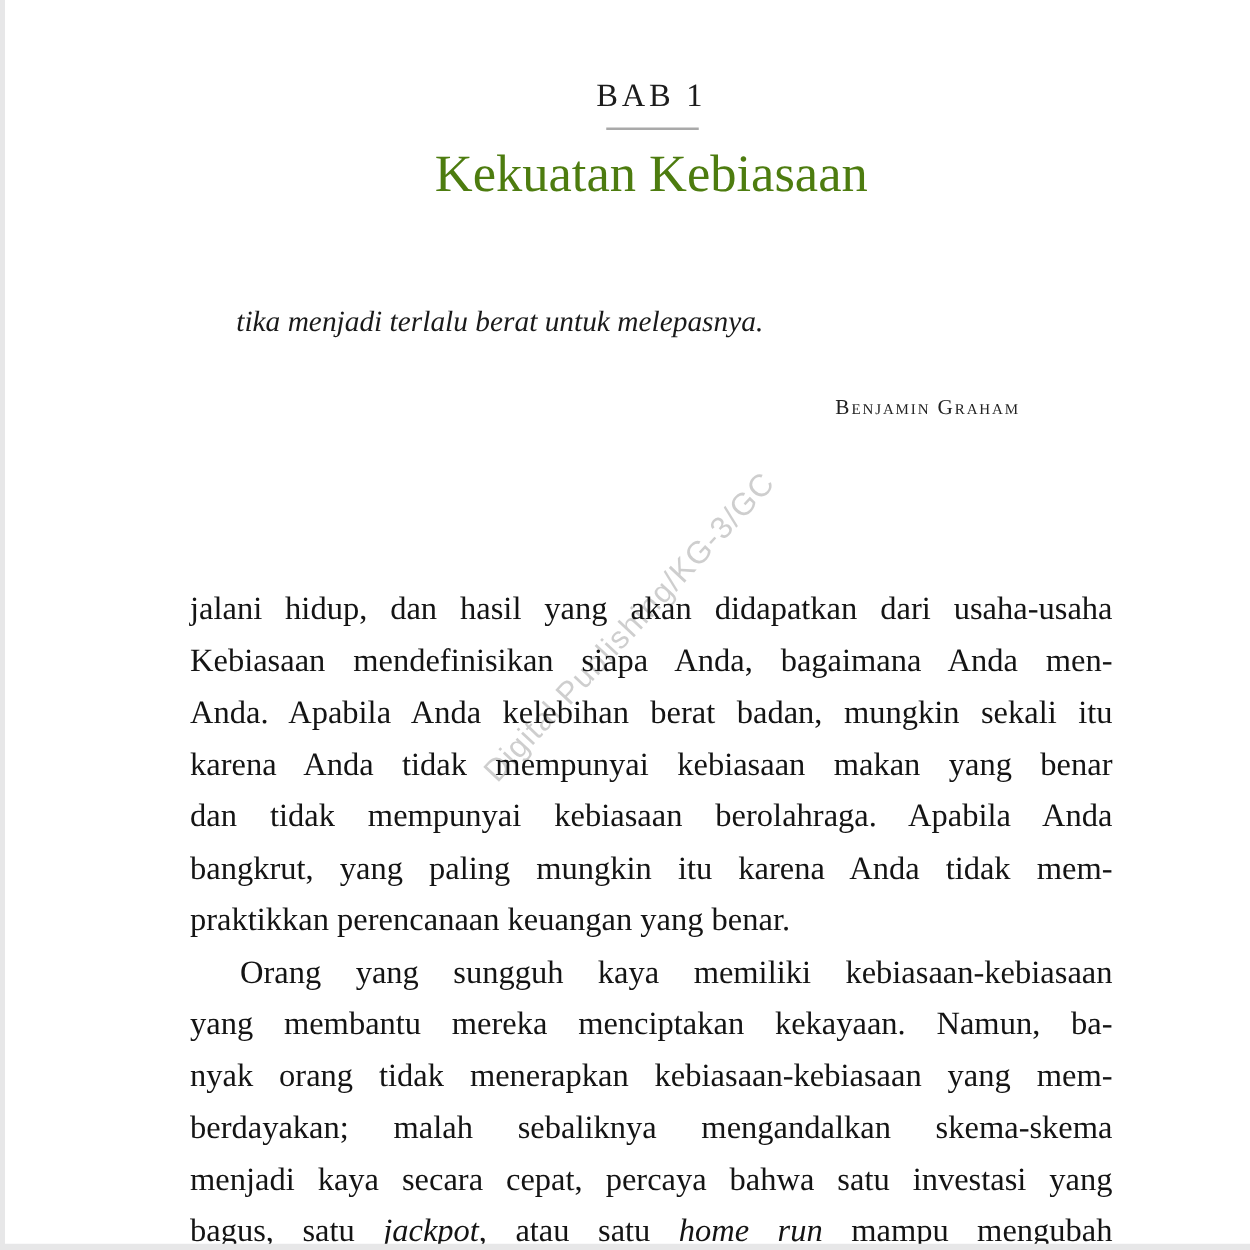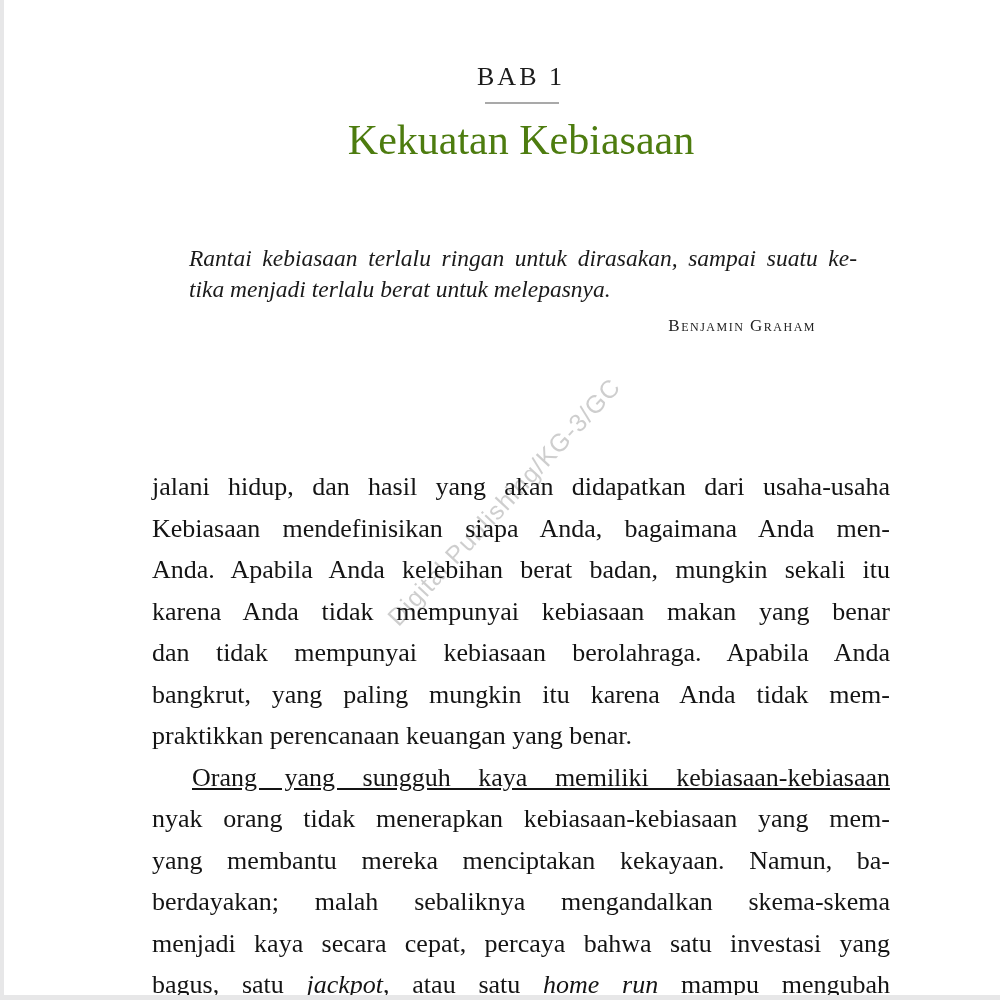--- a/index.html
+++ b/index.html
@@ -85,53 +85,51 @@
   .body-line {
     text-align: justify;
     text-align-last: justify;
   }
   .body-line.para-end {
     text-align: left;
     text-align-last: left;
   }
   .body-line.indented {
     text-indent: 40px;
-    text-decoration: underline;
   }
   .body-line i, .epigraph i { font-style: italic; }
 </style>
 </head>
 <body>
 
 <div class="page">
 
   <div class="chapter-label">BAB 1</div>
 
   <div class="chapter-divider"></div>
 
   <div class="page-title">Kekuatan Kebiasaan</div>
 
   <div class="epigraph">
-      <div class="quote-line">Rantai kebiasaan terlalu ringan untuk dirasakan, sampai suatu ke-</div>
       <div class="quote-line para-end">tika menjadi terlalu berat untuk melepasnya.</div>
     </div>
 
   <div class="epigraph-attribution">Benjamin Graham</div>
 
   <div class="watermark">Digital Publishing/KG-3/GC</div>
 
   <div class="body-text">
       <div class="body-line">jalani hidup, dan hasil yang akan didapatkan dari usaha-usaha</div>
       <div class="body-line">Kebiasaan mendefinisikan siapa Anda, bagaimana Anda men-</div>
       <div class="body-line">Anda. Apabila Anda kelebihan berat badan, mungkin sekali itu</div>
       <div class="body-line">karena Anda tidak mempunyai kebiasaan makan yang benar</div>
       <div class="body-line">dan tidak mempunyai kebiasaan berolahraga. Apabila Anda</div>
       <div class="body-line">bangkrut, yang paling mungkin itu karena Anda tidak mem-</div>
       <div class="body-line para-end">praktikkan perencanaan keuangan yang benar.</div>
       <div class="body-line indented">Orang yang sungguh kaya memiliki kebiasaan-kebiasaan</div>
+      <div class="body-line">yang membantu mereka menciptakan kekayaan. Namun, ba-</div>
       <div class="body-line">nyak orang tidak menerapkan kebiasaan-kebiasaan yang mem-</div>
-      <div class="body-line">yang membantu mereka menciptakan kekayaan. Namun, ba-</div>
       <div class="body-line">berdayakan; malah sebaliknya mengandalkan skema-skema</div>
       <div class="body-line">menjadi kaya secara cepat, percaya bahwa satu investasi yang</div>
       <div class="body-line">bagus, satu <i>jackpot</i>, atau satu <i>home run</i> mampu mengubah</div>
     </div>
 
 </div>
 
 </body></html>

